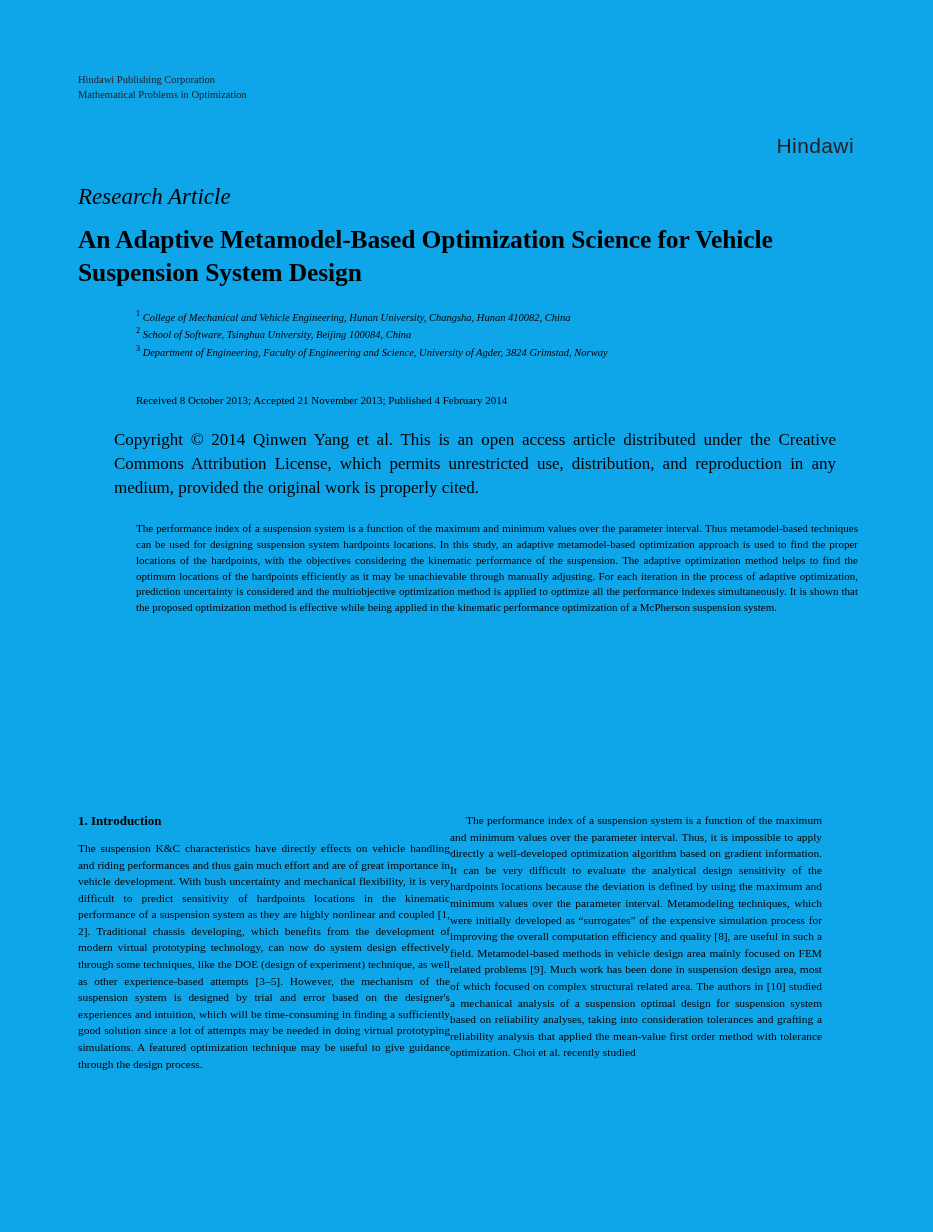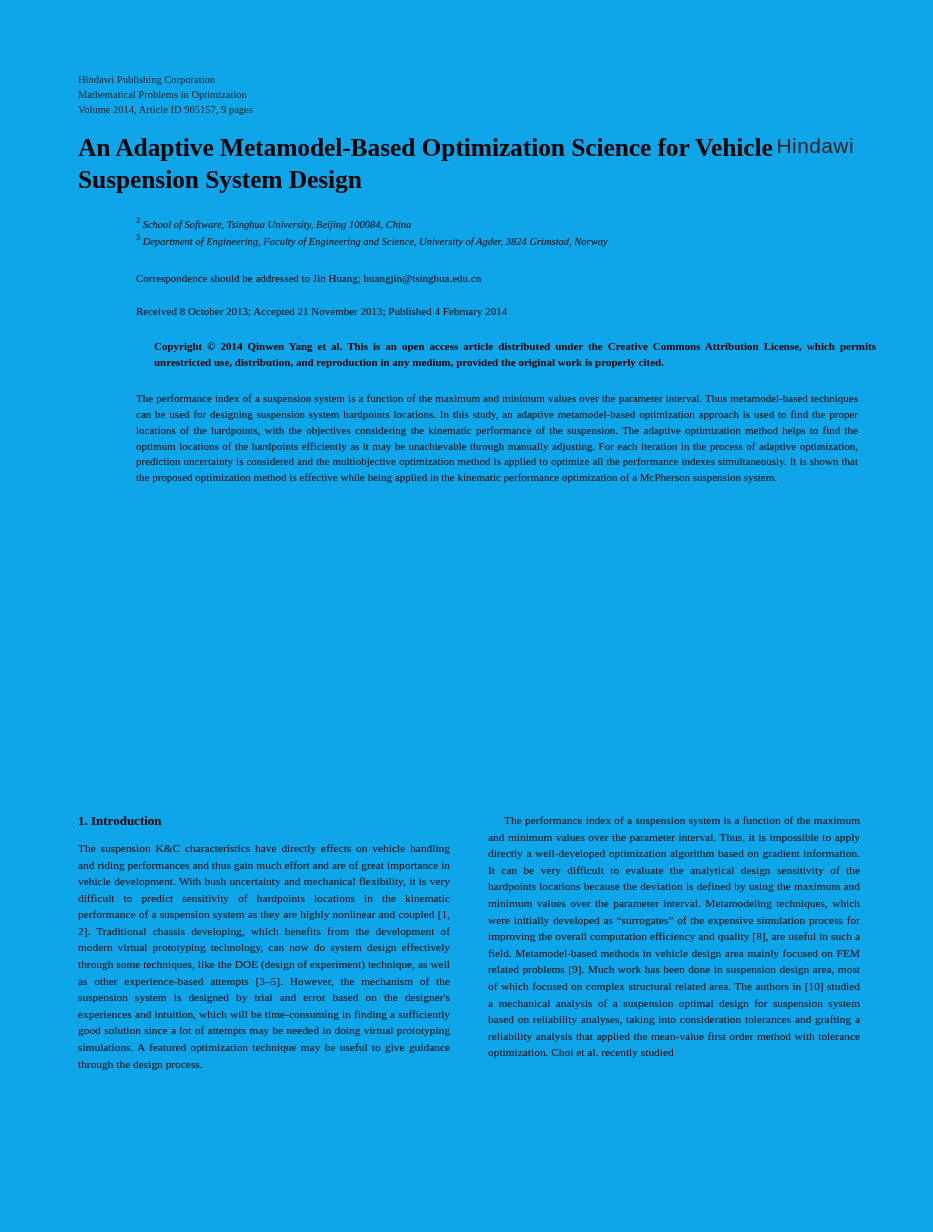--- a/index.html
+++ b/index.html
@@ -88,50 +88,48 @@
     font-style: normal;
     vertical-align: super;
   }
 
   .meta-line {
     margin-left: 58px;
     font-size: 11px;
     line-height: 1.5;
   }
   .meta-corr { margin-top: 20px; }
-  .meta-dates { margin-top: 17px; }
+  .meta-dates { margin-top: 32px; }
   .meta-editor { margin-top: 17px; }
 
   .copyright {
     margin-top: 19px;
-    margin-left: 76px;
-    font-size: 11px;
+    margin-left: 36px;
+    font-size: 17px;
     line-height: 1.42;
     text-align: justify;
     width: 722px;
-    font-weight: bold;
   }
 
   .abstract {
     margin-top: 21px;
     margin-left: 58px;
     font-size: 11px;
     line-height: 1.44;
     text-align: justify;
     width: 722px;
   }
 
   
   .body-cols {
     position: absolute;
     left: 78px;
     top: 812px;
     width: 782px;
     display: flex;
-    gap: 38px;
   }
   .col {
     width: 372px;
     font-size: 11.4px;
     line-height: 1.455;
     text-align: justify;
   }
   .section-head {
     font-size: 13px;
     font-weight: bold;
@@ -149,37 +147,37 @@
 </head>
 <body>
 
 <div class="page">
 
   <div class="content">
 
     <div class="pub-block">
       <div>Hindawi Publishing Corporation</div>
       <div>Mathematical Problems in Optimization</div>
-      <div>Volume 2014, Article ID 965157, 9 pages</div>
     </div>
 
     <div class="logo-row">
       <span class="logo-text">Hindawi</span>
     </div>
 
+    <div class="research-article">Research Article</div>
 
     <div class="paper-title">An Adaptive Metamodel-Based Optimization Science for Vehicle Suspension System Design</div>
 
 
     <div class="affil">
+      <div><sup>1</sup> <span>College of Mechanical and Vehicle Engineering, Hunan University, Changsha, Hunan 410082, China</span></div>
       <div><sup>2</sup> <span>School of Software, Tsinghua University, Beijing 100084, China</span></div>
       <div><sup>3</sup> <span>Department of Engineering, Faculty of Engineering and Science, University of Agder, 3824 Grimstad, Norway</span></div>
     </div>
 
-    <div class="meta-line meta-corr">Correspondence should be addressed to Jin Huang; huangjin@tsinghua.edu.cn</div>
     <div class="meta-line meta-dates">Received 8 October 2013; Accepted 21 November 2013; Published 4 February 2014</div>
 
     <div class="copyright">Copyright © 2014 Qinwen Yang et al. This is an open access article distributed under the Creative Commons Attribution License, which permits unrestricted use, distribution, and reproduction in any medium, provided the original work is properly cited.</div>
 
     <div class="abstract">The performance index of a suspension system is a function of the maximum and minimum values over the parameter interval. Thus metamodel-based techniques can be used for designing suspension system hardpoints locations. In this study, an adaptive metamodel-based optimization approach is used to find the proper locations of the hardpoints, with the objectives considering the kinematic performance of the suspension. The adaptive optimization method helps to find the optimum locations of the hardpoints efficiently as it may be unachievable through manually adjusting. For each iteration in the process of adaptive optimization, prediction uncertainty is considered and the multiobjective optimization method is applied to optimize all the performance indexes simultaneously. It is shown that the proposed optimization method is effective while being applied in the kinematic performance optimization of a McPherson suspension system.</div>
 
   </div>
 
   <div class="body-cols">
     <div class="col">

